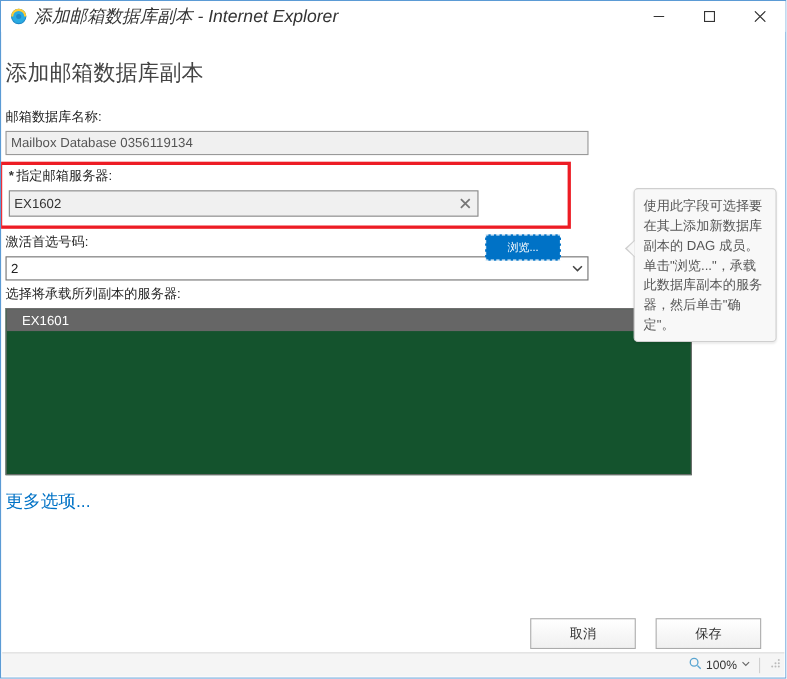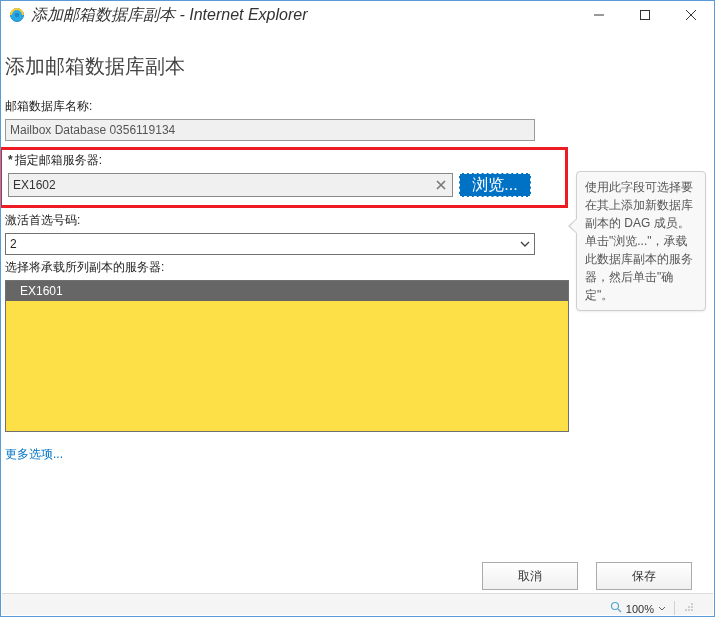--- a/index.html
+++ b/index.html
@@ -72,21 +72,21 @@
     background: #f0f0f0;
     border: 1px solid #999;
     color: #555;
     padding: 0 4px;
     width: 530px;
   }
 
   .red-box {
     border: 3px solid #ed1c24;
     padding: 2px 6px 8px 6px;
-    width: 569px;
+    width: 520px;
     margin-left: -6px;
     margin-top: 6px;
   }
   .req-marker {
     color: #333;
     font-weight: bold;
     margin-right: 2px;
   }
   .server-row {
     display: flex;
@@ -123,60 +123,61 @@
   .browse-btn {
     margin-left: 6px;
     width: 72px;
     height: 24px;
     background: #0072c6;
     color: #fff;
     border: 1px dashed #ffffff;
     display: flex;
     align-items: center;
     justify-content: center;
-    font-size: 16px;
+    font-size: 10px;
     cursor: pointer;
+    margin-top: 40px;
   }
 
   .select-row {
     display: flex;
     width: 530px;
     height: 22px;
     border: 1px solid #707070;
     background: #fff;
     align-items: center;
     margin-top: 2px;
   }
   .select-val { flex: 1; padding-left: 4px; line-height: 20px; color: #222; }
   .select-arrow {
     width: 18px; height: 20px;
     display: flex; align-items: center; justify-content: center;
     color: #444;
   }
 
   .listbox {
-    width: 564px;
+    width: 624px;
     height: 152px;
     border: 1px solid #707070;
-    background: #fde047;
+    background: #14532d;
     margin-top: 2px;
     overflow: hidden;
   }
   .list-item {
     height: 20px;
     line-height: 20px;
     padding-left: 14px;
     background: #666666;
     color: #fff;
     font-size: 12px;
   }
 
   .more-link {
     color: #0072c6;
-    font-size: 12px;
+    font-size: 16px;
     margin-top: 14px;
     display: inline-block;
     cursor: pointer;
   }
 
   .callout {
     position: absolute;
     top: 142px;
     right: 8px;
     width: 130px;
@@ -231,23 +232,23 @@
     cursor: pointer;
   }
 
   .statusbar {
     position: absolute;
     left: 1px; right: 1px; bottom: 1px;
     height: 22px;
     border-top: 1px solid #dcdcdc;
     background: #f5f5f5;
     display: flex;
-    align-items: flex-end;
+    align-items: center;
     justify-content: flex-end;
-    padding: 0 18px;
+    padding: 0 2px;
     font-size: 11px;
     color: #333;
     gap: 4px;
   }
   .statusbar .sep {
     width: 1px; height: 14px;
     background: #d0d0d0;
     margin: 0 4px;
   }
   .mt6 { margin-top: 4px; }

